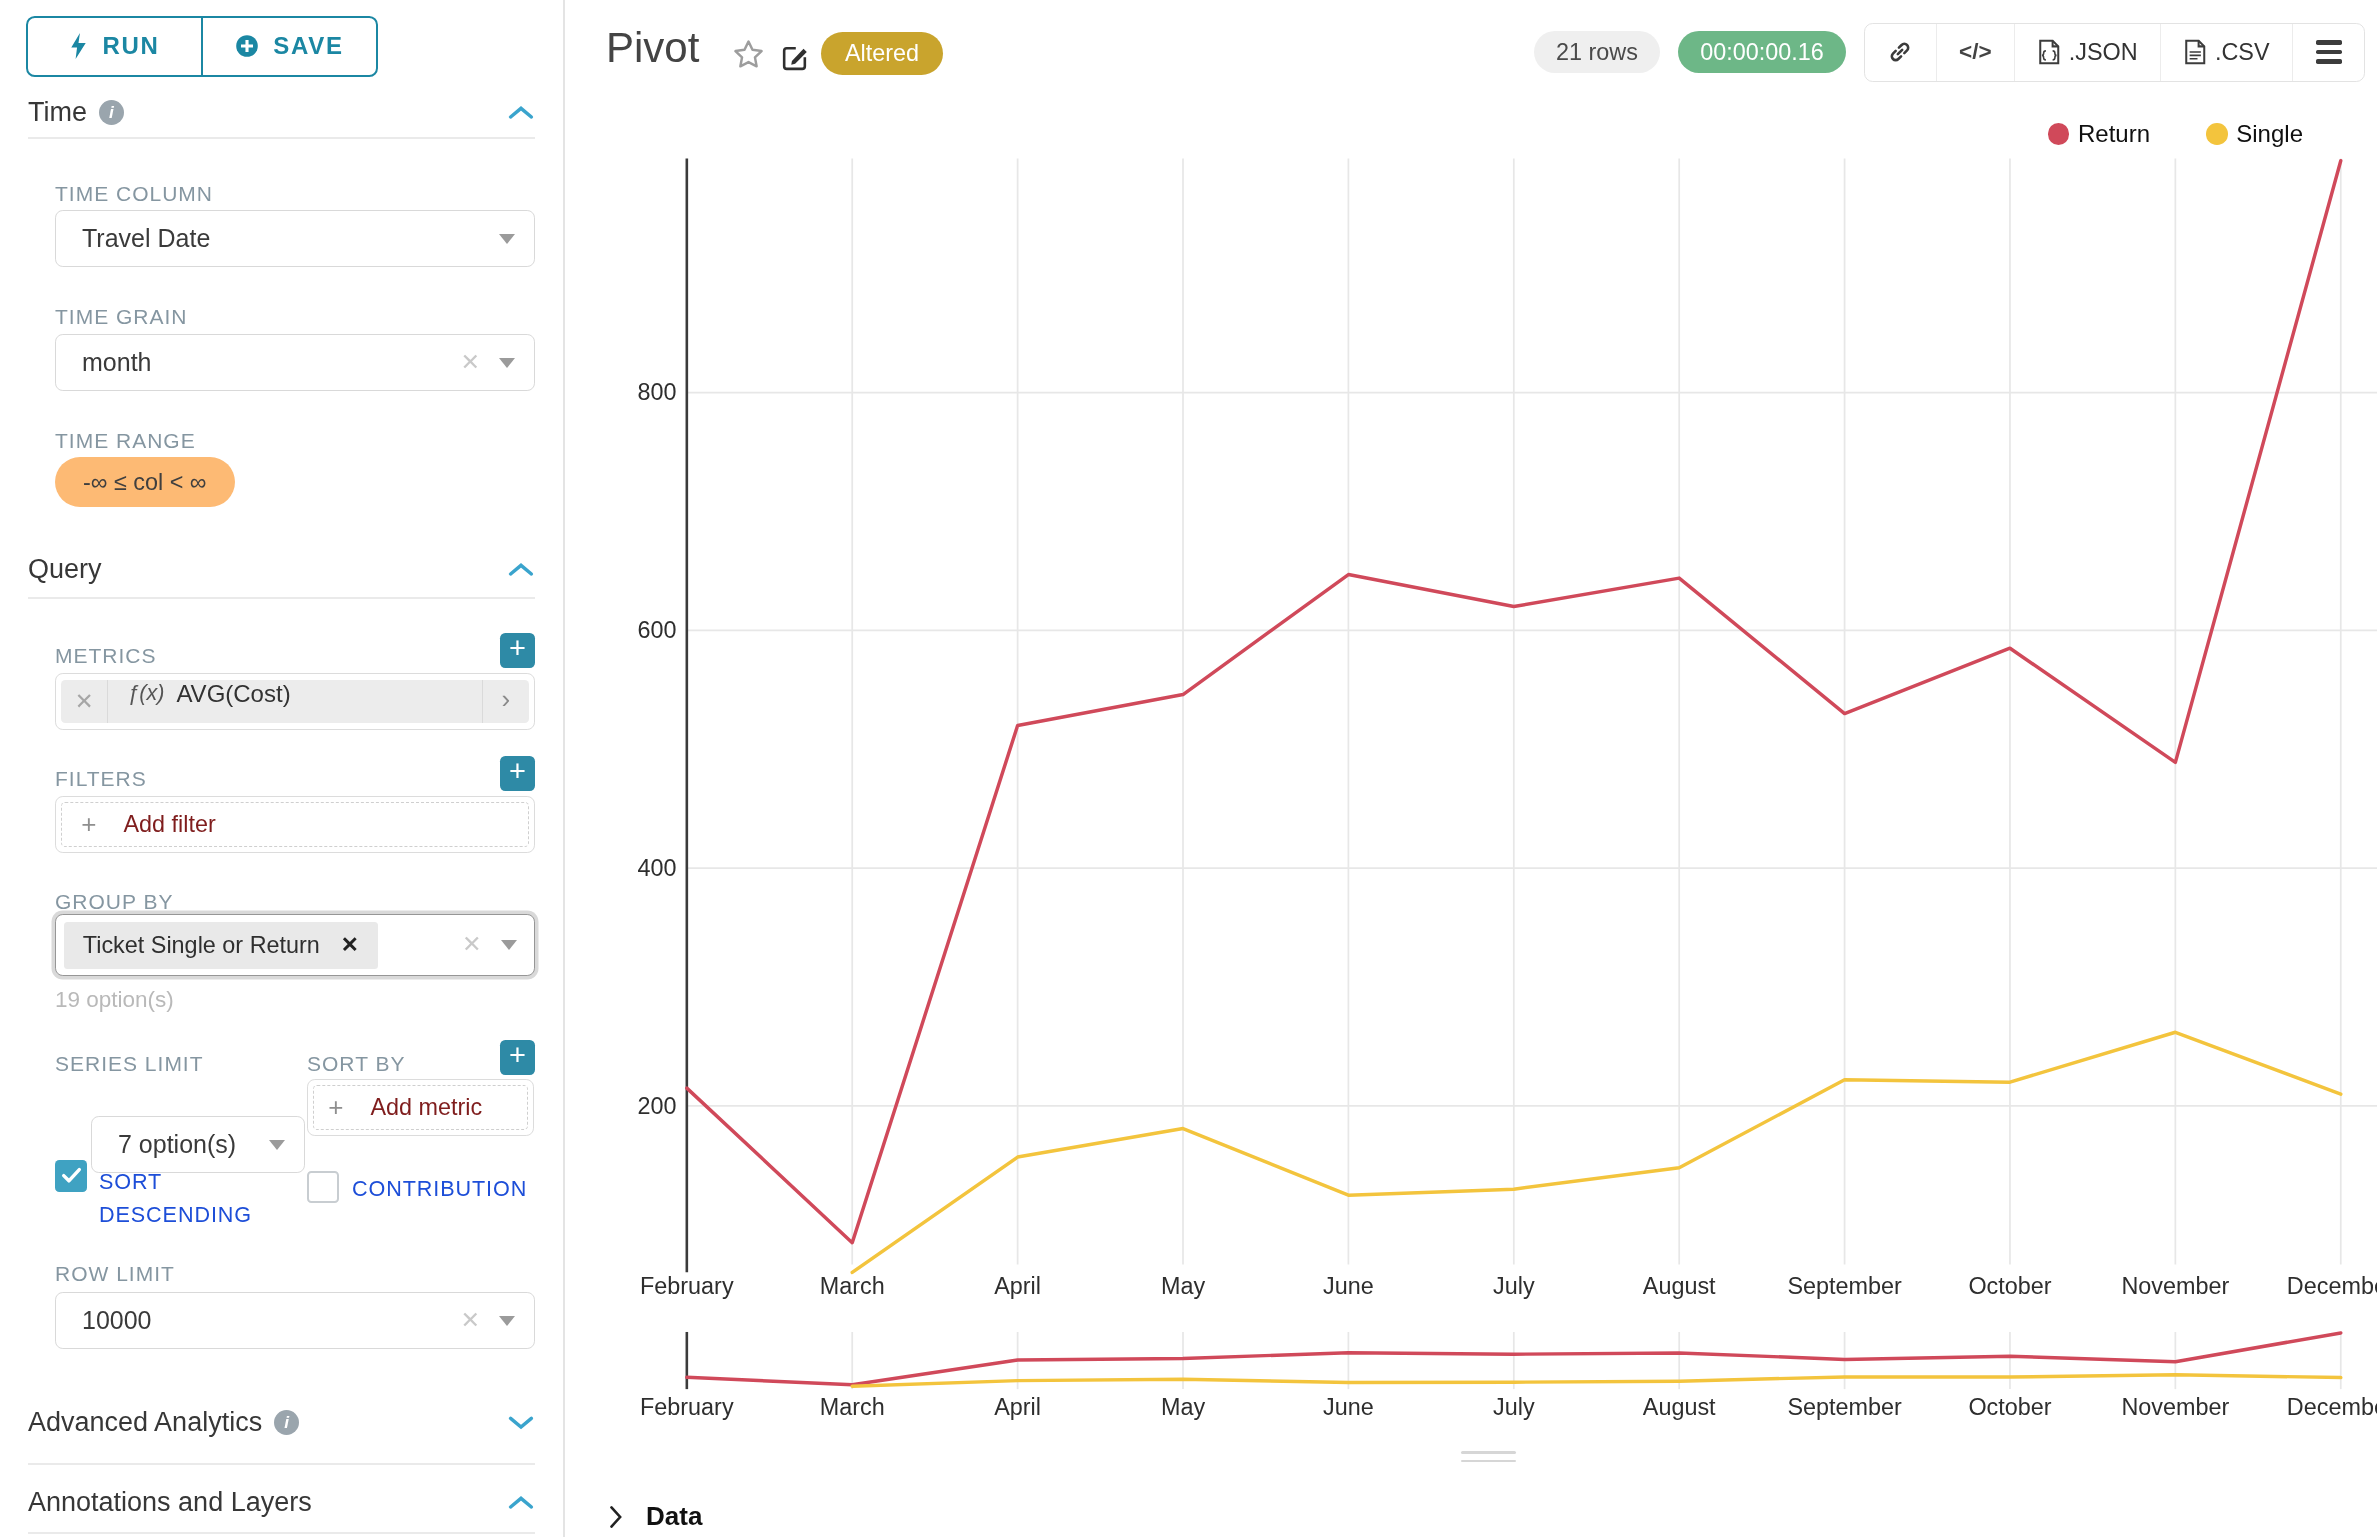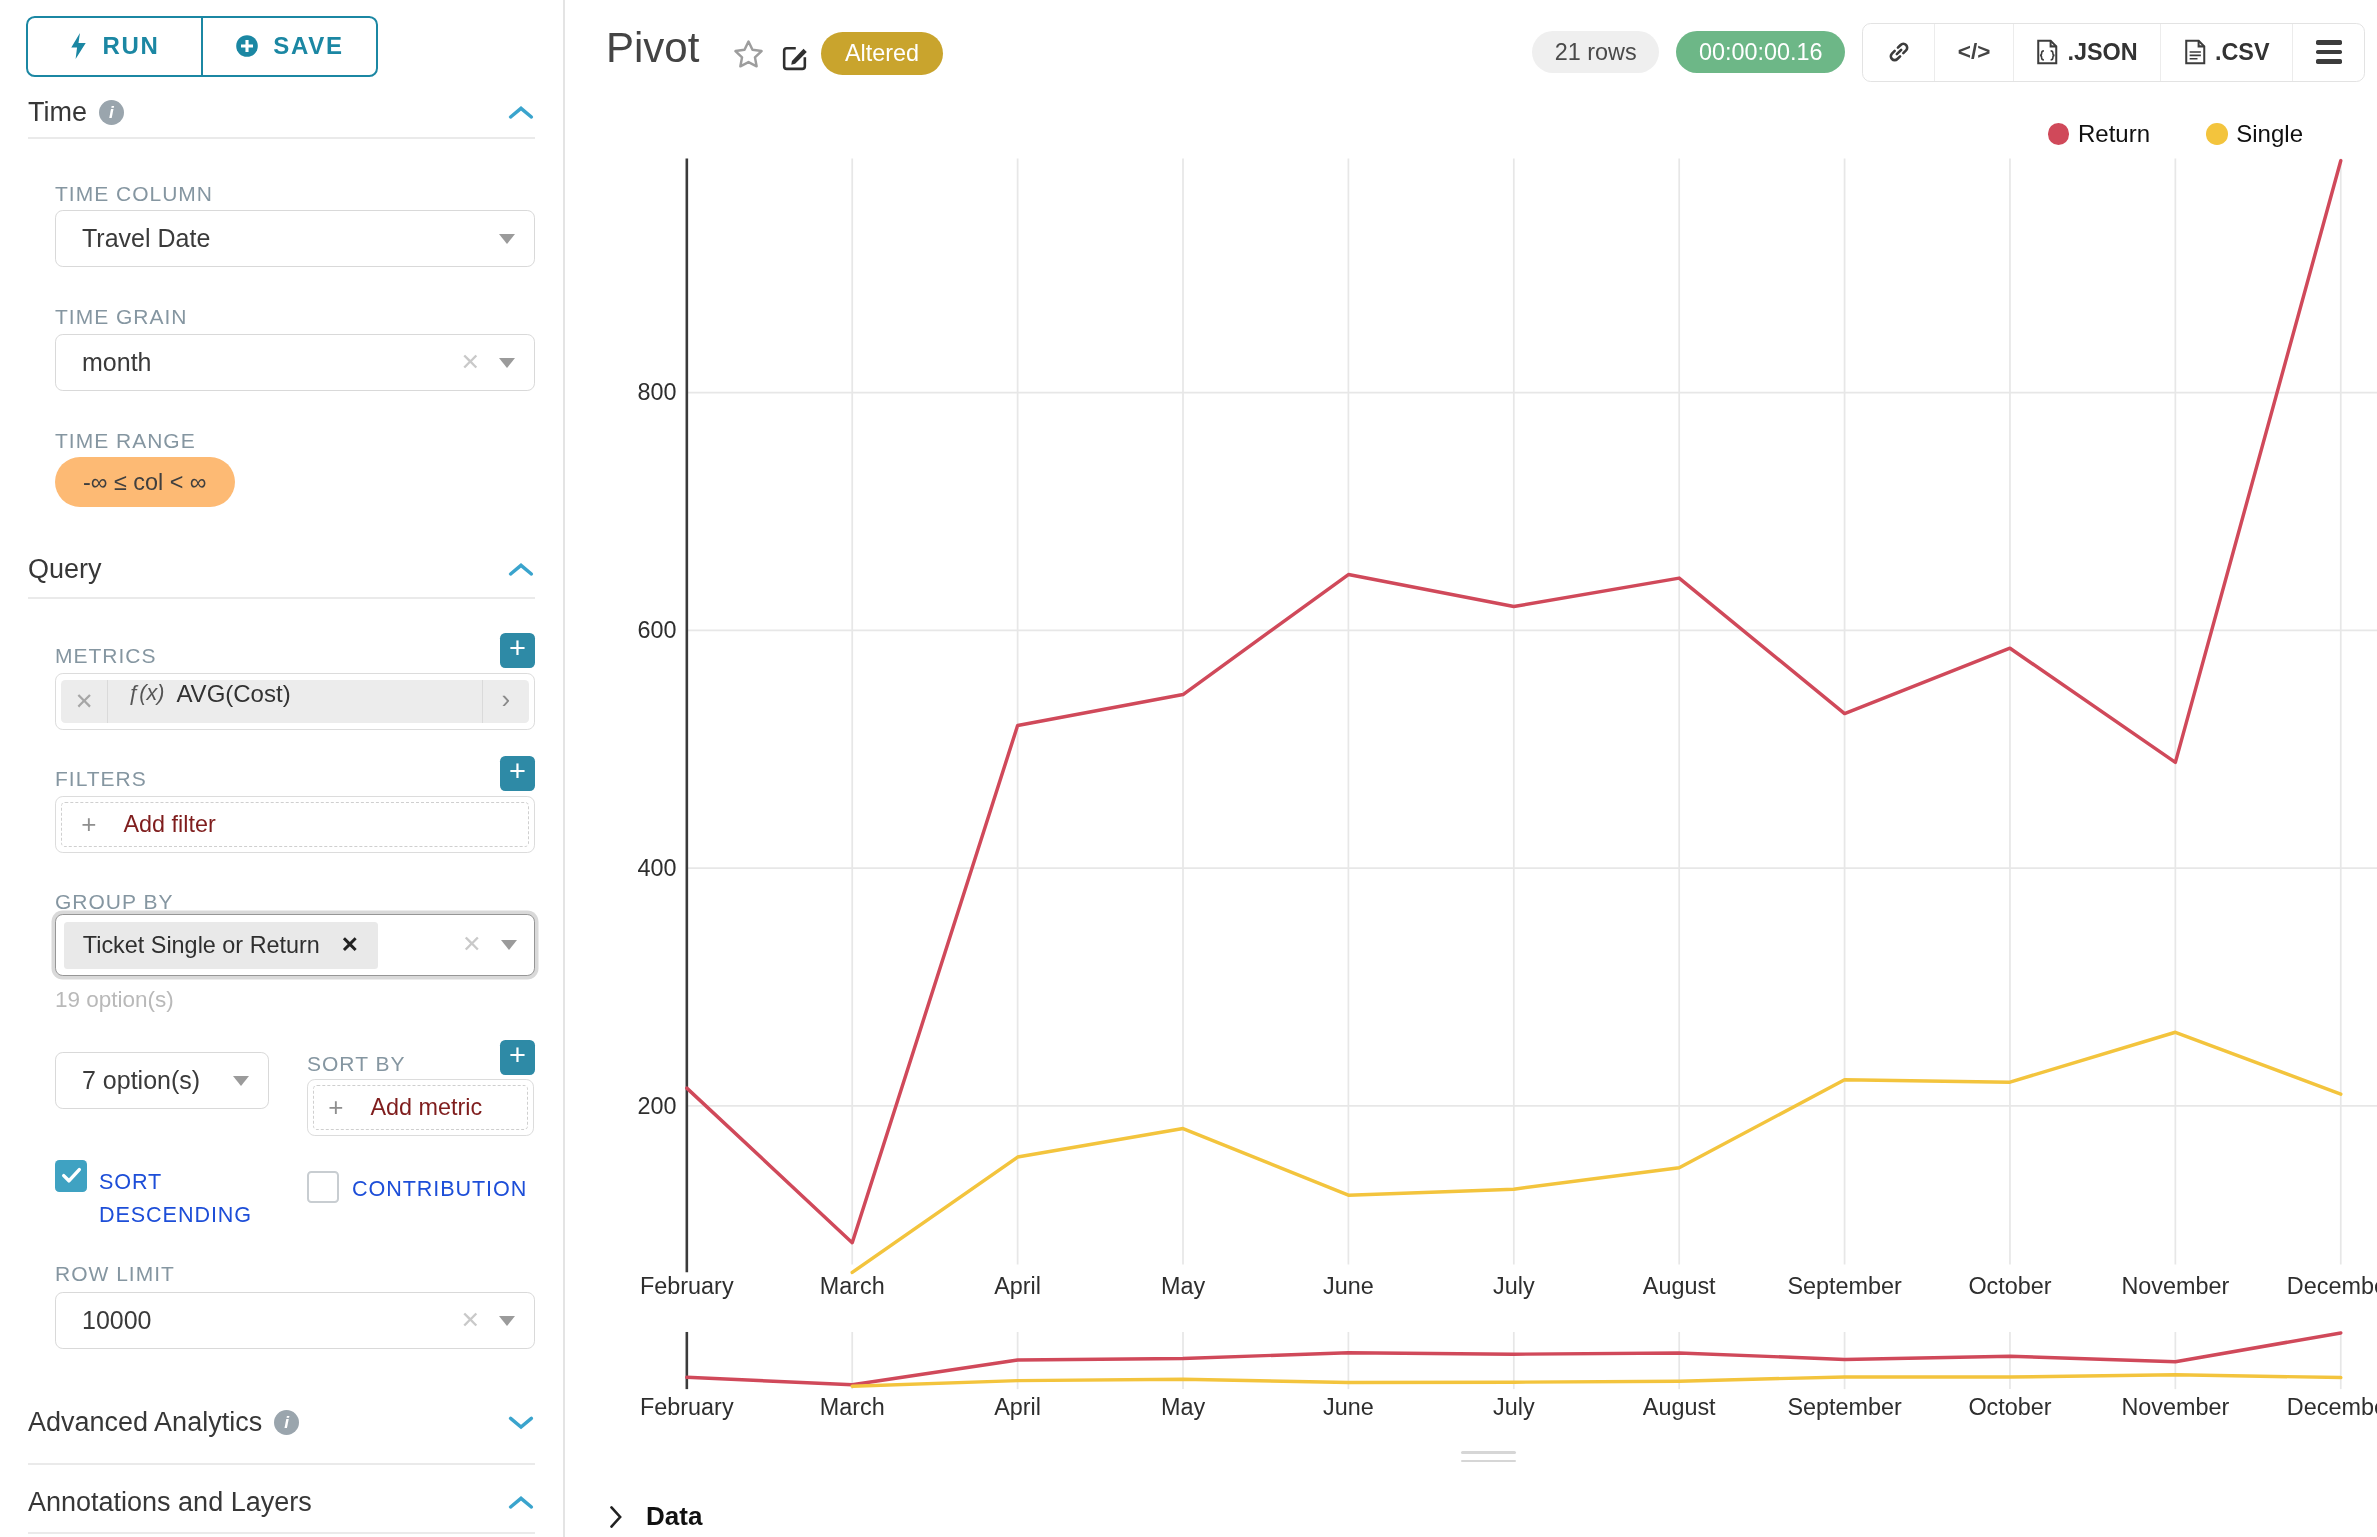--- a/index.html
+++ b/index.html
@@ -90,21 +90,21 @@
                    padding:0 24px; }
 
   .right-toolbar { position:absolute; top:22.5px; right:12px; display:flex; align-items:center;
                    gap:17.3px; height:59px; }
   .pill { height:42px; border-radius:21px; padding:0 22.5px; display:flex; align-items:center; font-size:23.4px; }
   .pill-rows { background:#efefef; color:#4a4a4a; }
   .pill-timer { background:#6db787; color:#fff; }
   .btn-group { display:flex; align-items:stretch; height:59px; border:1.7px solid #e3e3e3;
                border-radius:8.7px; background:#fff; overflow:hidden; }
   .gbtn { display:flex; align-items:center; justify-content:center; padding:0 22.5px;
-          border-right:1.7px solid #ececec; font-size:23.4px; color:#333; gap:8.7px; cursor:pointer;font-weight:bold; }
+          border-right:1.7px solid #ececec; font-size:23.4px; color:#333; gap:8.7px; cursor:pointer; }
   .gbtn:last-child { border-right:none; }
   .code-glyph { font-size:22.5px; font-weight:bold; color:#444; }
   .code-glyph::after { content:"</>"; }
   .burger { display:flex; flex-direction:column; gap:5.2px; }
   .burger div { width:26px; height:4.3px; background:#3c3c3c; border-radius:1.7px; }
 
   .legend { position:absolute; top:120px; right:74px; display:flex; gap:56px; align-items:center;
             font-size:24px; color:#101010; }
   .legend-item { display:flex; align-items:center; }
   .legend .dot { width:21.6px; height:21.6px; border-radius:50%; margin-right:8.7px; }
@@ -204,21 +204,21 @@
       <span class="tag-x"></span>
     </div>
     <span class="clear-x push-r"></span>
     <span class="caret"></span>
   </div>
   <div class="hint">19 option(s)</div>
 
   <div class="field-label" style="top:1052px">SERIES LIMIT</div>
   <div class="field-label" style="top:1052px; left:307px">SORT BY</div>
   <div class="plus-btn" style="top:1040px"></div>
-  <div class="select-box" style="top:1052px; width:214px;">
+  <div class="select-box" style="top:1116px; width:214px;margin-left:36px;">
     <span>7 option(s)</span>
     <span class="caret push-r"></span>
   </div>
   <div class="outer-box" style="left:307px; top:1079px; width:227px; height:57px;">
     <div class="dashed-box" style="padding-left:14px">
       <span class="plus-g"></span>
       <span>Add metric</span>
     </div>
   </div>
 

